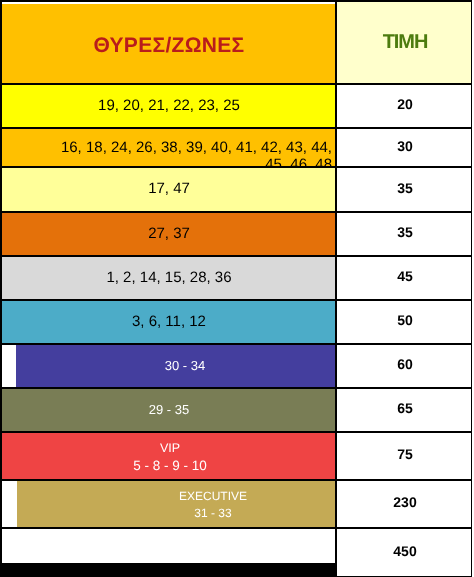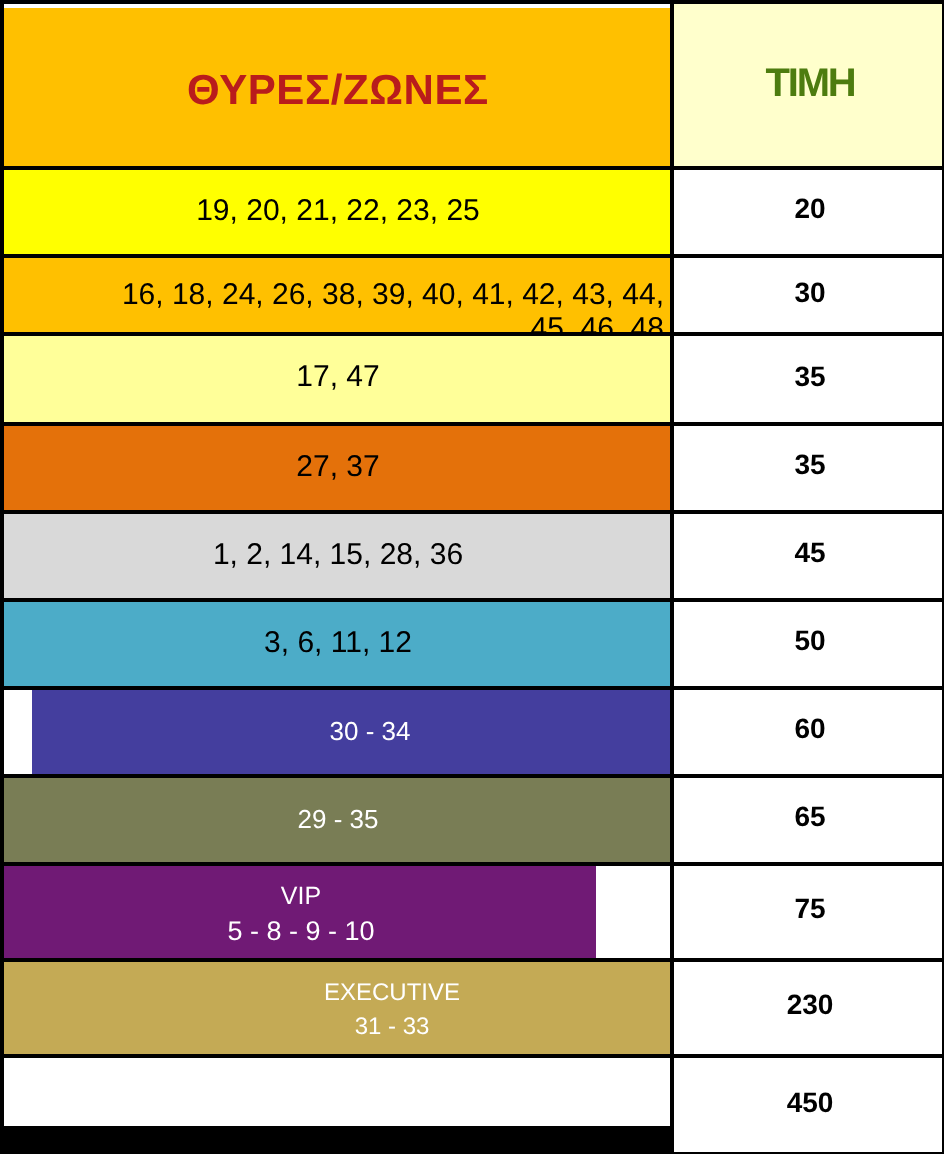--- a/index.html
+++ b/index.html
@@ -90,26 +90,26 @@
     </div>
     <div class="cell price-cell" style="left: 335px; top: 299px; width: 137px; height: 44px; background: rgb(255, 255, 255); color: rgb(0, 0, 0);">50</div>
     <div class="cell zone-cell" style="left: 0px; top: 343px; width: 335px; height: 44px; background: rgb(68, 62, 158); color: rgb(255, 255, 255); font-size: 13px; margin-left: 16px;">
       <span class="line">30 - 34</span>
     </div>
     <div class="cell price-cell" style="left: 335px; top: 343px; width: 137px; height: 44px; background: rgb(255, 255, 255); color: rgb(0, 0, 0);">60</div>
     <div class="cell zone-cell" style="left: 0px; top: 387px; width: 335px; height: 44px; background: rgb(121, 125, 85); color: rgb(255, 255, 255); font-size: 13px;">
       <span class="line">29 - 35</span>
     </div>
     <div class="cell price-cell" style="left: 335px; top: 387px; width: 137px; height: 44px; background: rgb(255, 255, 255); color: rgb(0, 0, 0);">65</div>
-    <div class="cell zone-cell two-line" style="left: 0px; top: 431px; width: 298px; height: 48px; background: #701a75; color: rgb(255, 255, 255); font-size: 13px;">
+    <div class="cell zone-cell two-line" style="left: 0px; top: 431px; width: 337px; height: 48px; background: #ef4444; color: rgb(255, 255, 255); font-size: 13px;">
       <span class="line" style="font-size: 12.5px;">VIP</span>
       <span class="line" style="font-size: 13.5px;">5 - 8 - 9 - 10</span>
     </div>
     <div class="cell price-cell" style="left: 335px; top: 431px; width: 137px; height: 48px; background: rgb(255, 255, 255); color: rgb(0, 0, 0);">75</div>
-    <div class="cell zone-cell two-line" style="left: 0px; top: 479px; width: 389px; height: 48px; background: rgb(196, 170, 85); color: rgb(255, 255, 255); font-size: 13px;">
+    <div class="cell zone-cell two-line" style="left: 17px; top: 479px; width: 389px; height: 48px; background: rgb(196, 170, 85); color: rgb(255, 255, 255); font-size: 13px;">
       <span class="line" style="font-size: 12px;">EXECUTIVE</span>
       <span class="line" style="font-size: 12px;">31 - 33</span>
     </div>
     <div class="cell price-cell" style="left: 335px; top: 479px; width: 137px; height: 48px; background: rgb(255, 255, 255); color: rgb(0, 0, 0);">230</div>
     <div class="cell zone-cell" style="left: 0px; top: 527px; width: 335px; height: 50px; background: rgb(0, 0, 0); color: rgb(255, 255, 255); font-size: 12.5px; margin-top: 36px;">
       <span class="line" style="font-size: 12.5px;">VVIP</span>
     </div>
     <div class="cell price-cell" style="left: 335px; top: 527px; width: 137px; height: 50px; background: rgb(255, 255, 255); color: rgb(0, 0, 0);">450</div>
     <div class="hline" style="top: 0px; width: 472px;"></div>
     <div class="hline" style="top: 83px; width: 472px;"></div>

